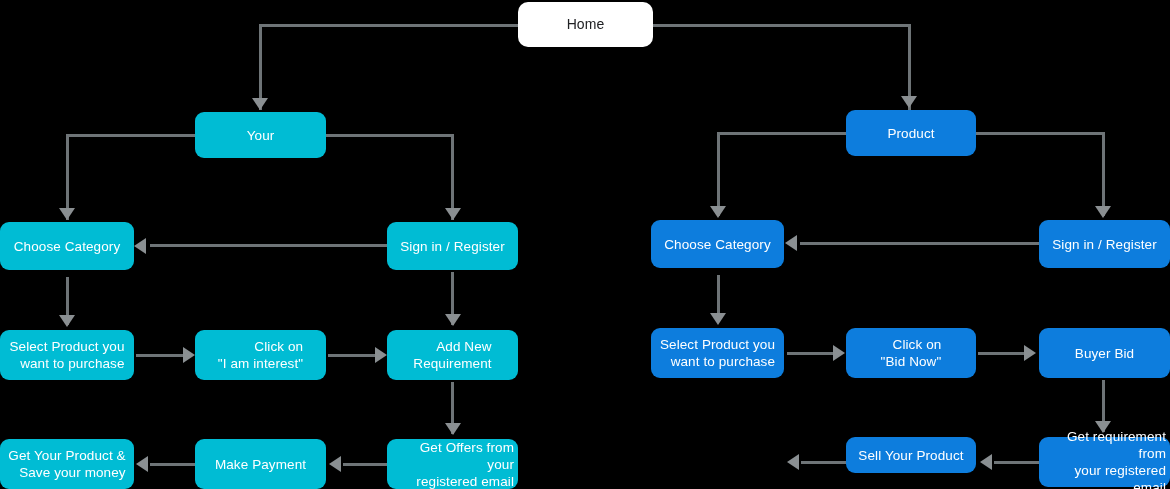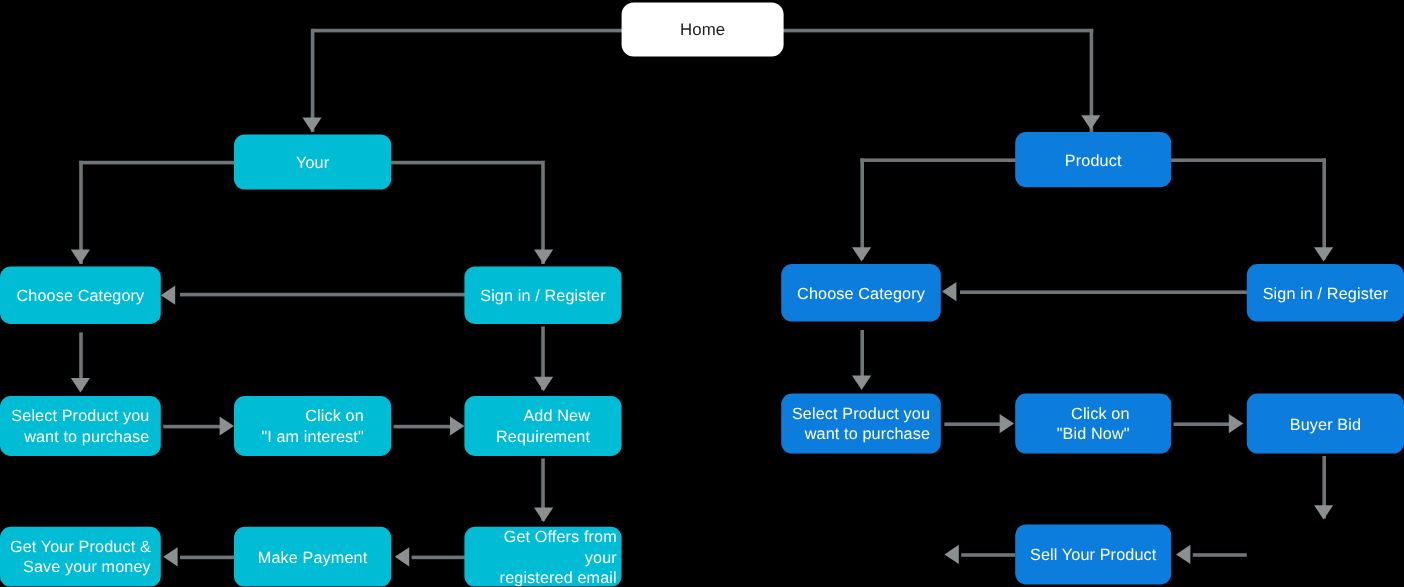--- a/index.html
+++ b/index.html
@@ -170,15 +170,17 @@
 
   <div class="node blue" style="left:651px; top:220px; width:133px; height:48px;">Choose Category</div>
   <div class="node blue" style="left:1039px; top:220px; width:131px; height:48px;">Sign in / Register</div>
 
   <div class="node blue" style="left:651px; top:328px; width:133px; height:50px;">Select Product you
 want to purchase</div>
   <div class="node blue" style="left:846px; top:328px; width:130px; height:50px;">Click on
 "Bid Now"</div>
   <div class="node blue" style="left:1039px; top:328px; width:131px; height:50px;">Buyer Bid</div>
 
-  <div class="node blue" style="left:846px; top:437px; width:130px; height:50px;">Sell Your Product</div>
+  <div class="node blue" style="left:846px; top:437px; width:130px; height:36px;">Sell Your Product</div>
+  <div class="node blue" style="left:1039px; top:437px; width:131px; height:50px;">Get requirement from
+your registered email</div>
 
 </div>
 
 </body></html>

